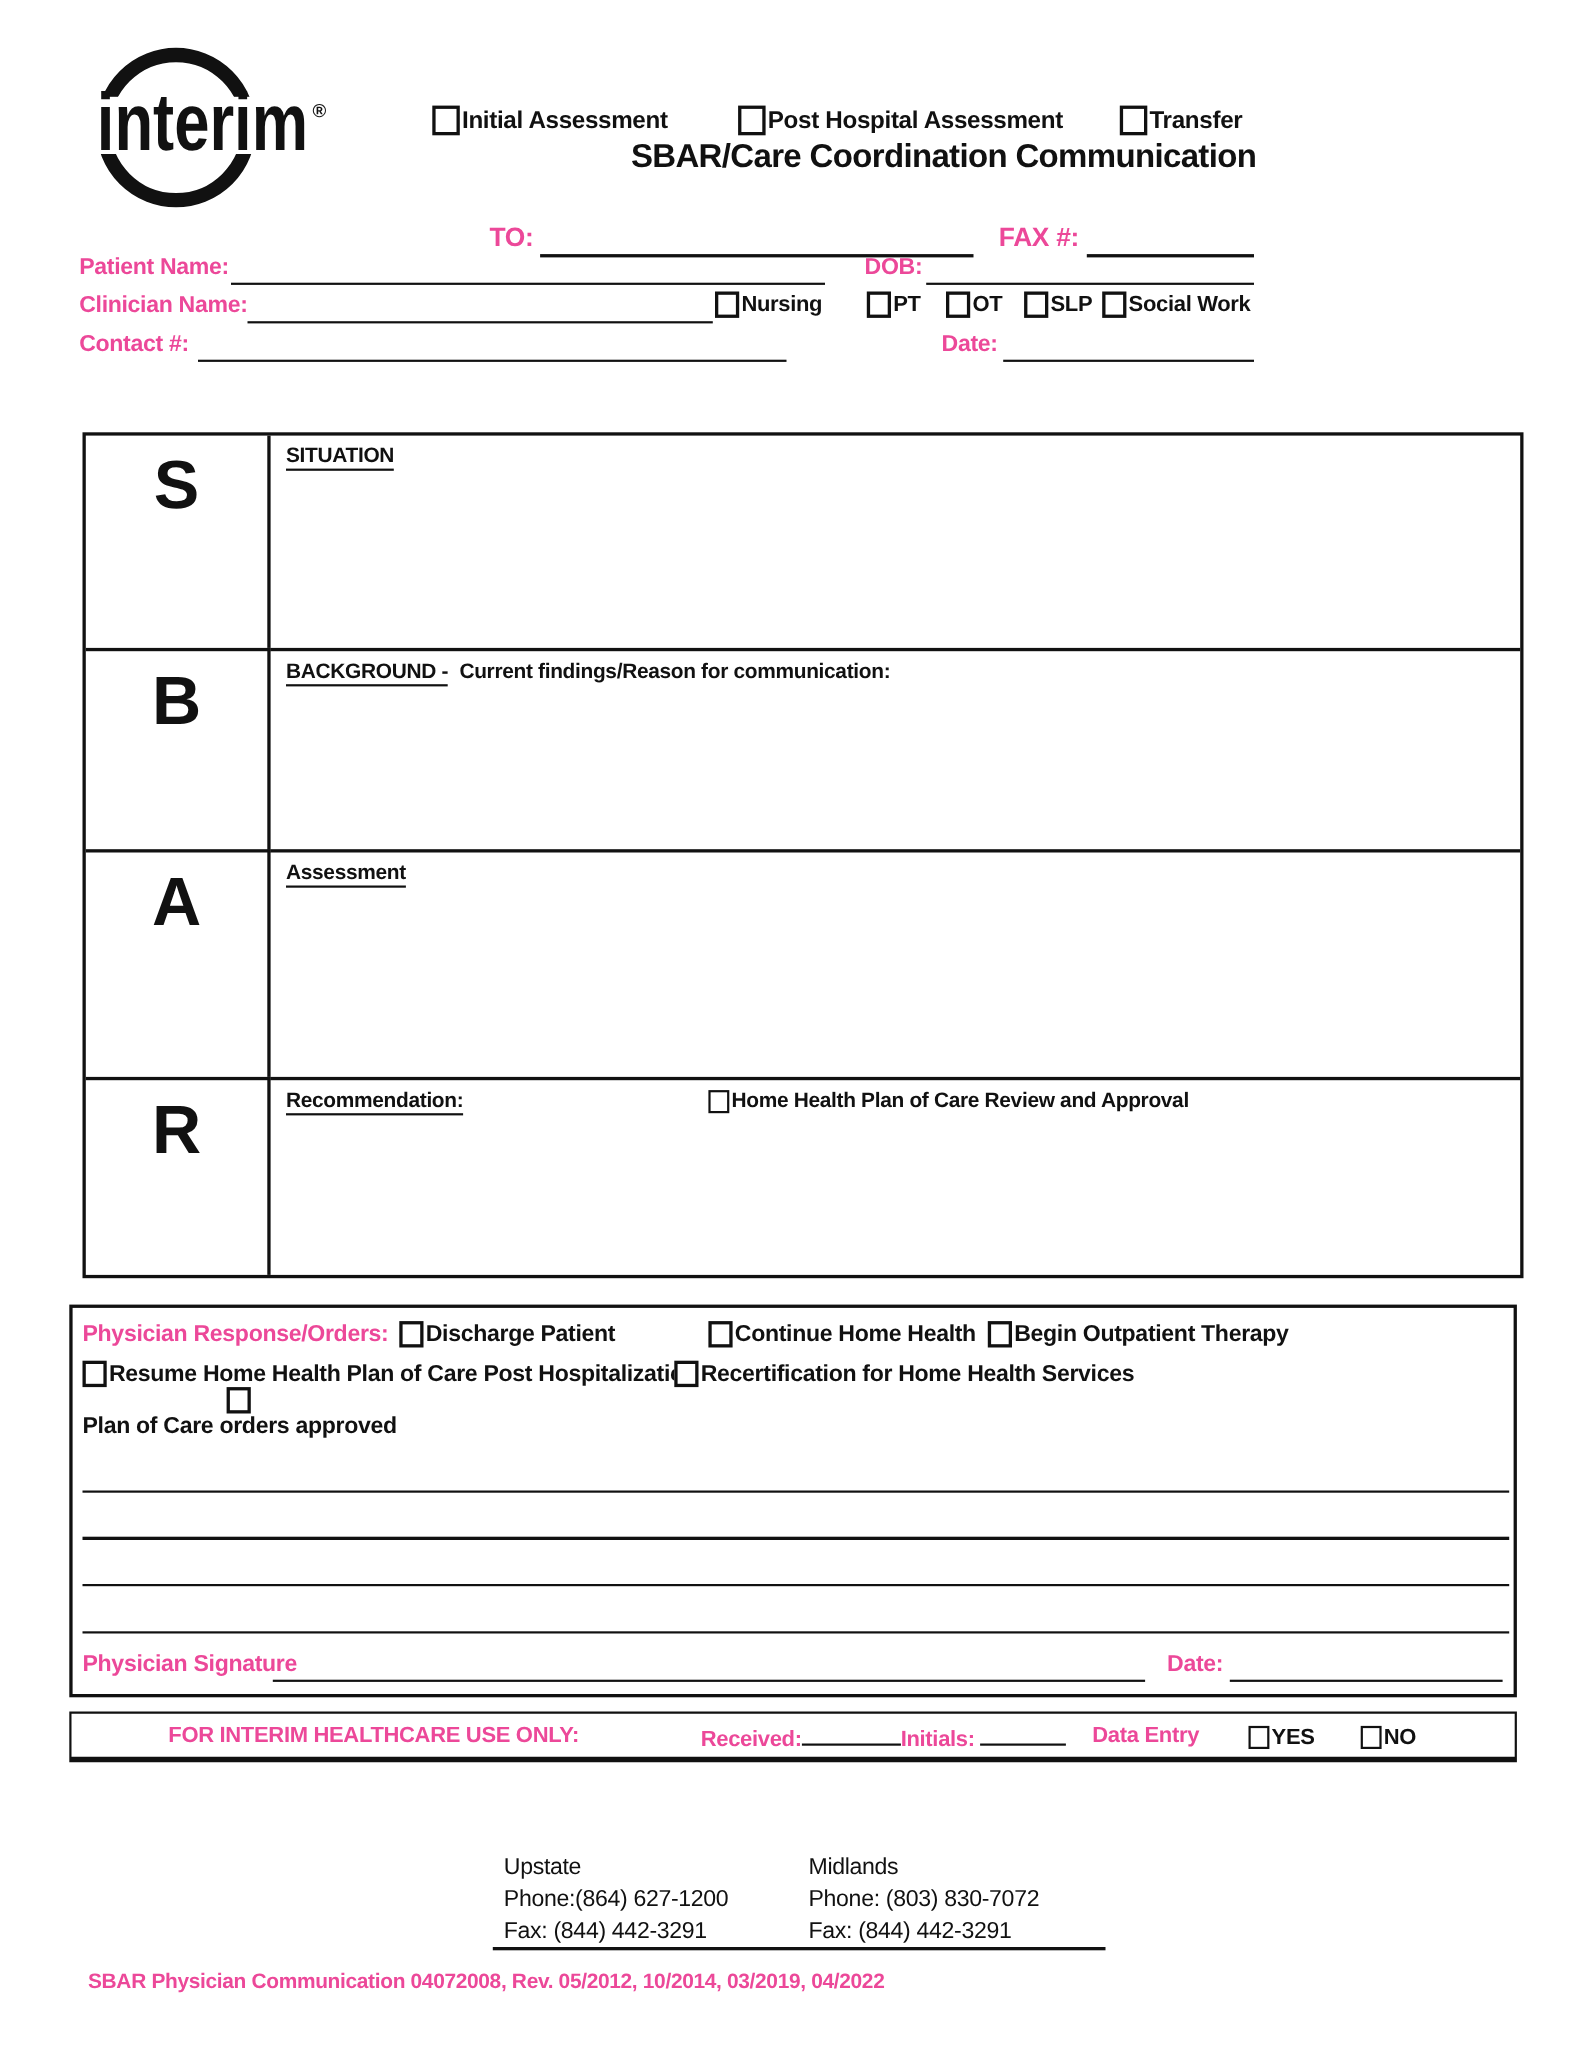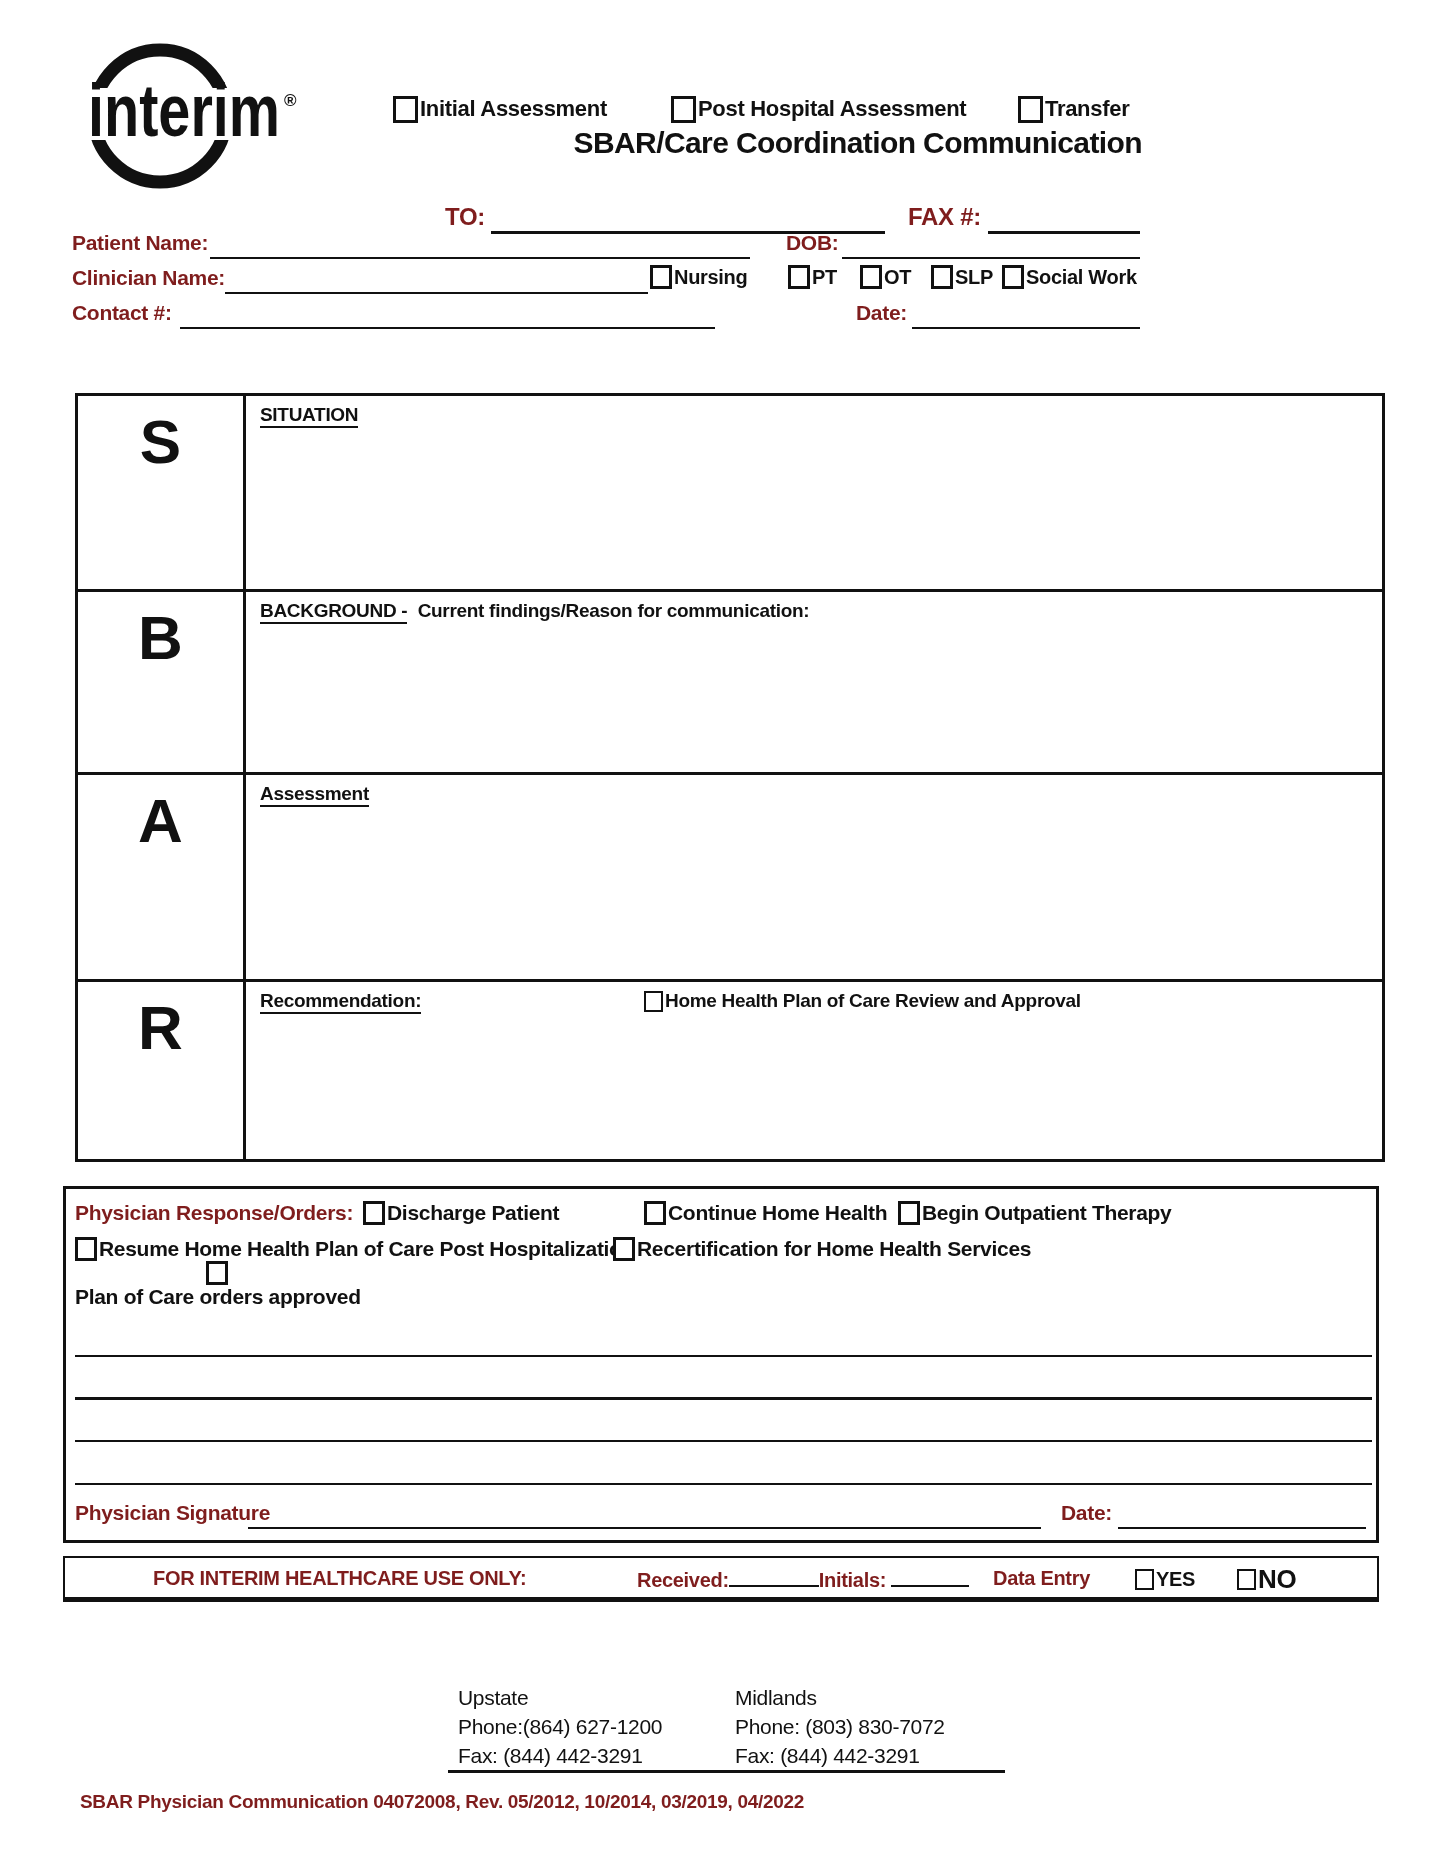--- a/index.html
+++ b/index.html
@@ -1,20 +1,20 @@
 <!DOCTYPE html>
 <html><head>
 <meta charset="utf-8">
 <style>
   * { box-sizing: border-box; margin: 0; padding: 0; }
   html, body { background: #ffffff; }
   body { font-family: "Liberation Sans", "DejaVu Sans", sans-serif; color: #111; }
   .page { position: relative; width: 1445px; height: 1870px; background: #fff; overflow: hidden; }
   .abs { position: absolute; }
-  .lbl { font-weight: bold; color: #7f1d1d; white-space: nowrap; letter-spacing: -0.3px; }
+  .lbl { font-weight: bold; color: #ec4899; white-space: nowrap; letter-spacing: -0.3px; }
   
   .wline { position: absolute; border-top: 3px solid #111; height: 0; }
   .wline-th { border-top-width: 2px; }
   
   .iline { display: inline-block; height: 20px; border-bottom: 2.5px solid #111; }
   
   .cbg { position: absolute; display: flex; align-items: center; white-space: nowrap; }
   .cb { display: inline-block; width: 22px; height: 24px; border: 3px solid #111; background: #fff; flex: 0 0 auto; margin-right: 2px; }
   .cb-lg { width: 25px; height: 27px; }
   .cb-sm { width: 19px; height: 21px; border-width: 2.5px; }
@@ -172,21 +172,21 @@
     <span class="abs" style="left:572px; top:9px; white-space:nowrap;">
       <span class="lbl" style="font-size:20px;">Received:</span><span class="iline" style="width:90px;"></span><span class="lbl" style="font-size:20px;">Initials:</span> <span class="iline" style="width:78px;"></span>
     </span>
     <span class="abs lbl" style="left:928px; top:9px; font-size:20px;">Data Entry</span>
     <span class="cbg" style="left:1070px; top:8px; height:26px;">
       <span class="cb cb-sm"></span>
       <span class="cbl" style="font-size:20px;">YES</span>
     </span>
     <span class="cbg" style="left:1172px; top:8px; height:26px;">
       <span class="cb cb-sm"></span>
-      <span class="cbl" style="font-size:26px;">NO</span>
+      <span class="cbl" style="font-size:20px;">NO</span>
     </span>
   </div>
 
   <div class="foot-col" style="left:458px; top:1683px;">
     <div>Upstate</div>
     <div>Phone:(864) 627-1200</div>
     <div>Fax: (844) 442-3291</div>
   </div>
   <div class="foot-col" style="left:735px; top:1683px;">
     <div>Midlands</div>

